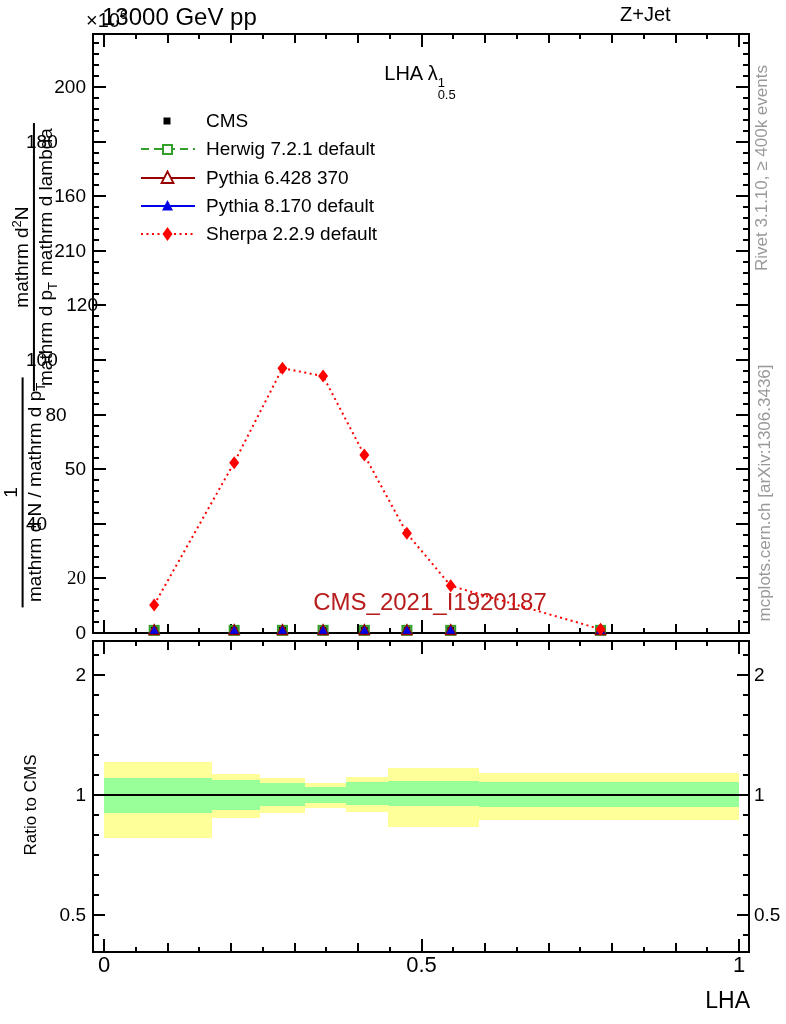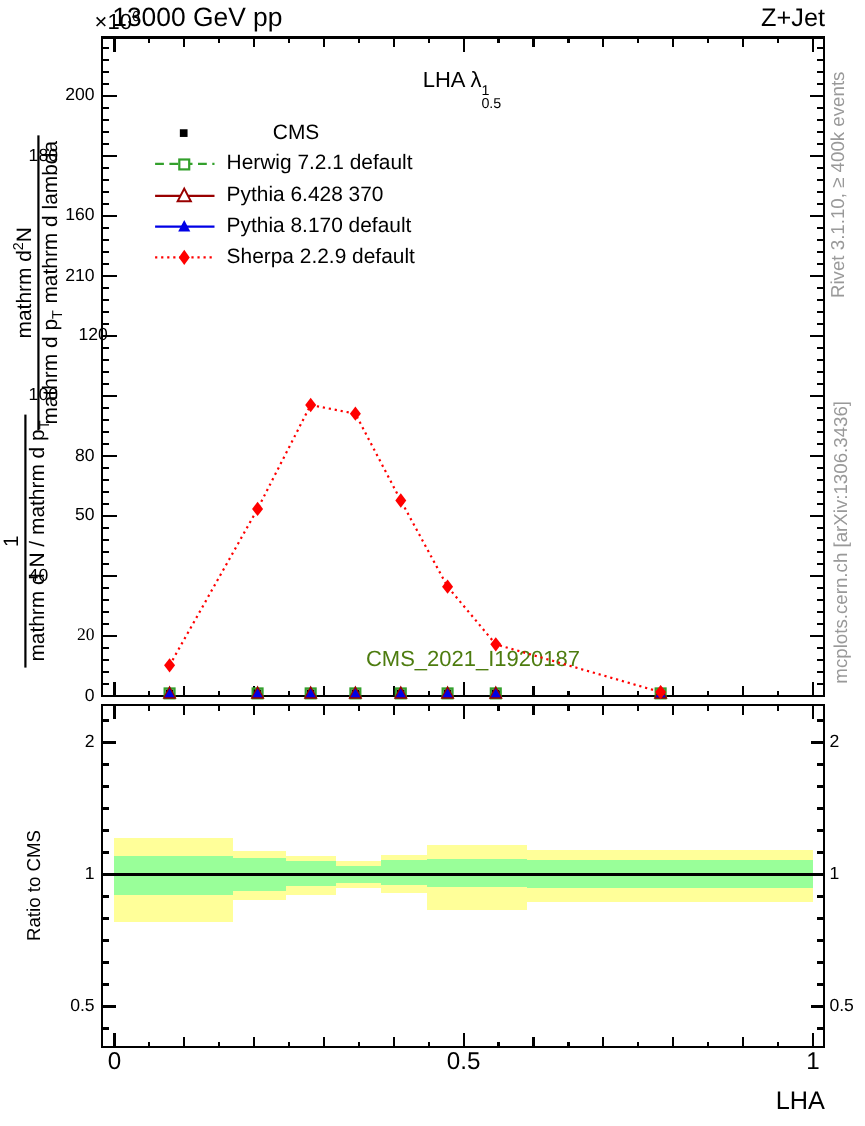--- a/index.html
+++ b/index.html
@@ -1,38 +1,38 @@
 <!DOCTYPE html>
 <html><head>
 <meta charset="utf-8">
 <style>
   html,body{margin:0;padding:0;background:#fff}
   #fig{position:relative;width:786px;height:1024px;background:#fff;overflow:hidden;
        font-family:"Liberation Sans",sans-serif;color:#000}
   .abs{position:absolute}
   #plot-svg{position:absolute;left:0;top:0}
   .hdr-title{font-size:24px;white-space:nowrap}
-  .hdr-proc{font-size:23px;text-align:right}
+  .hdr-proc{font-size:20px;text-align:left}
   .scale-note{font-size:20px;white-space:nowrap}
   .scale-note sup{font-size:13px}
   .panel-title{font-size:20px;text-align:center;white-space:nowrap}
   .title-suffix{margin-left:7px}
   .ss{display:inline-flex;flex-direction:column;font-size:13px;line-height:12px;
       vertical-align:-7px;text-align:left}
-  .watermark{font-size:20px;color:#4d7c0f;text-align:center;white-space:nowrap}
+  .watermark{font-size:24px;color:#b91c1c;text-align:center;white-space:nowrap}
   .vlabel{position:absolute;transform:rotate(-90deg);white-space:nowrap}
   .gray-side{font-size:17px;color:#999;text-align:center}
   .ratio-ylab{font-size:17px;text-align:center}
   .frac{display:inline-block;text-align:center;font-size:19px;line-height:22px;vertical-align:middle}
   .frac .num{display:block;border-bottom:2px solid #000;padding:0 5px}
   .frac .den{display:block;padding:0 5px}
   .frac sup{font-size:13px}
   .frac sub{font-size:13px}
   .den-post{margin-left:6px}
-  .ticklabel{position:absolute;font-size:16px;line-height:24px}
+  .ticklabel{position:absolute;font-size:19px;line-height:24px}
   .xlab{font-size:23px;text-align:right}
   #legend{position:absolute;left:140px;top:108px;width:340px;height:145px}
   .leg-row{position:absolute;left:0;height:26px;display:flex;align-items:center}
   .leg-swatch{width:56px;height:20px;margin-right:10px;flex:0 0 56px}
   .leg-label{font-size:19px;white-space:nowrap}
 </style>
 </head>
 <body>
 <div id="fig">
 
@@ -330,21 +330,21 @@
   <div class="abs hdr-proc" style="left:620px;top:3px;width:130px">Z+Jet</div>
 
   <div class="abs panel-title" style="left:160px;top:62px;width:520px">
     <span>LHA λ</span><span class="ss">
         <span>1</span>
         <span>0.5</span>
       </span>
   </div>
 
   <div id="legend">
-      <div class="leg-row" style="top: 0px; gap: 42px;">
+      <div class="leg-row" style="top: 0px;">
         <svg width="56" height="20" class="leg-swatch">
           <rect x="23.5" y="6.5" width="7" height="7" fill="#000000"></rect>
         </svg>
         <span class="leg-label">CMS</span>
       </div>
       <div class="leg-row" style="top: 28.3px;">
         <svg width="56" height="20" class="leg-swatch">
           <line x1="1" y1="10" x2="55" y2="10" stroke="#33a02c" stroke-width="2" stroke-dasharray="8 5"></line>
           <rect x="23" y="6" width="9" height="9" fill="#fff" stroke="#33a02c" stroke-width="2"></rect>
         </svg>
@@ -390,21 +390,21 @@
   <div class="vlabel gray-side" style="left:619px;top:483px;width:292px">mcplots.cern.ch [arXiv:1306.3436]</div>
 
   <div class="vlabel ratio-ylab" style="left:-29px;top:795px;width:120px">Ratio to CMS</div>
 
   <div class="abs xlab" style="left:640px;top:987px;width:110px">LHA</div>
 
 <div class="ticklabel" style="left: 26px; width: 60px; top: 621px; text-align: right;">0</div>
     <div class="ticklabel" style="left: 26px; width: 60px; top: 566.4px; text-align: right; font-family: Liberation Serif, serif;">20</div>
     <div class="ticklabel" style="left: 26px; width: 60px; top: 511.8px; text-align: left;">40</div>
     <div class="ticklabel" style="left: 26px; width: 60px; top: 457.2px; text-align: right;">50</div>
-    <div class="ticklabel" style="left: 26px; width: 60px; top: 402.6px; text-align: right;">80</div>
+    <div class="ticklabel" style="left: 26px; width: 60px; top: 402.6px; text-align: center;">80</div>
     <div class="ticklabel" style="left: 26px; width: 60px; top: 348px; text-align: left;">100</div>
     <div class="ticklabel" style="left: 38px; width: 60px; top: 293.4px; text-align: right;">120</div>
     <div class="ticklabel" style="left: 26px; width: 60px; top: 238.8px; text-align: right;">210</div>
     <div class="ticklabel" style="left: 26px; width: 60px; top: 184.2px; text-align: right;">160</div>
     <div class="ticklabel" style="left: 26px; width: 60px; top: 129.6px; text-align: left;">180</div>
     <div class="ticklabel" style="left: 26px; width: 60px; top: 75px; text-align: right;">200</div>
     <div class="ticklabel" style="left: 26px; width: 60px; top: 903px; text-align: right;">0.5</div>
     <div class="ticklabel" style="left: 754px; width: 60px; top: 903px; text-align: left;">0.5</div>
     <div class="ticklabel" style="left: 26px; width: 60px; top: 783px; text-align: right;">1</div>
     <div class="ticklabel" style="left: 754px; width: 60px; top: 783px; text-align: left;">1</div>

